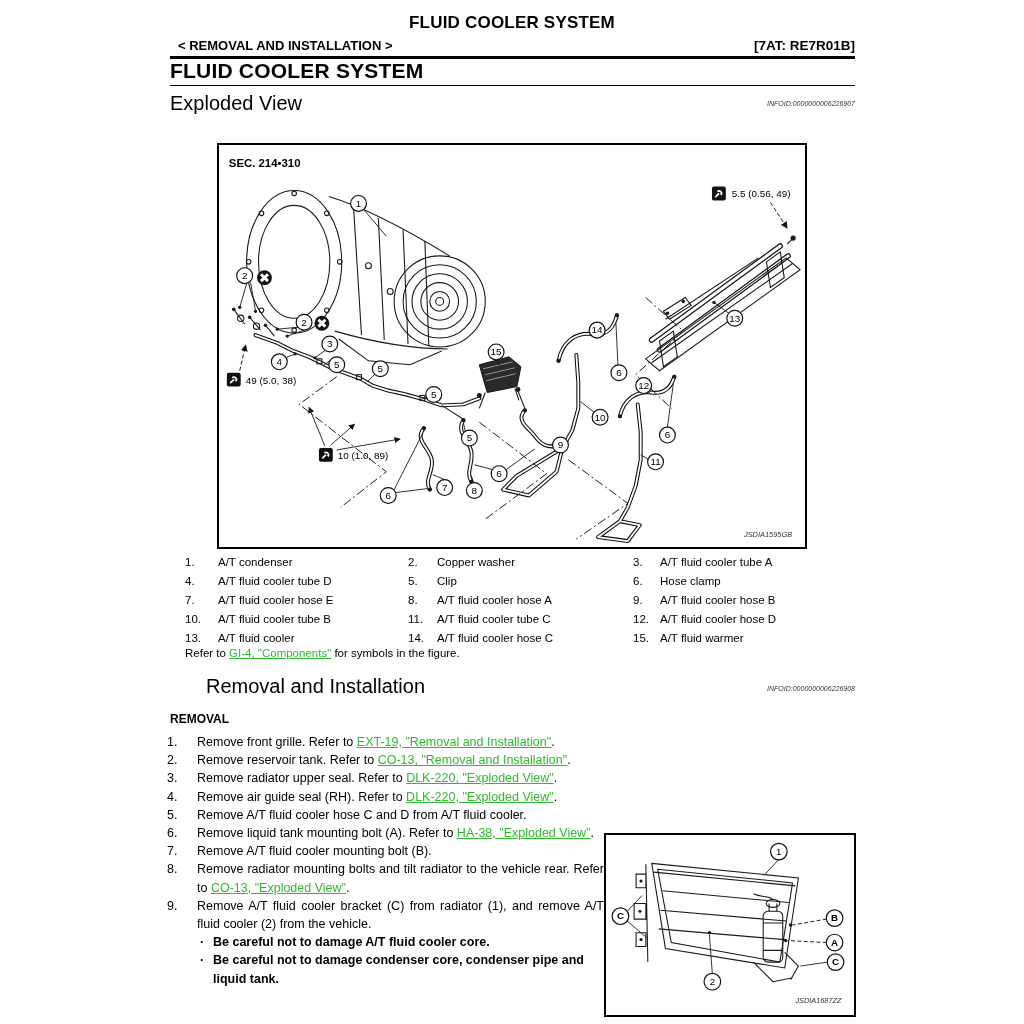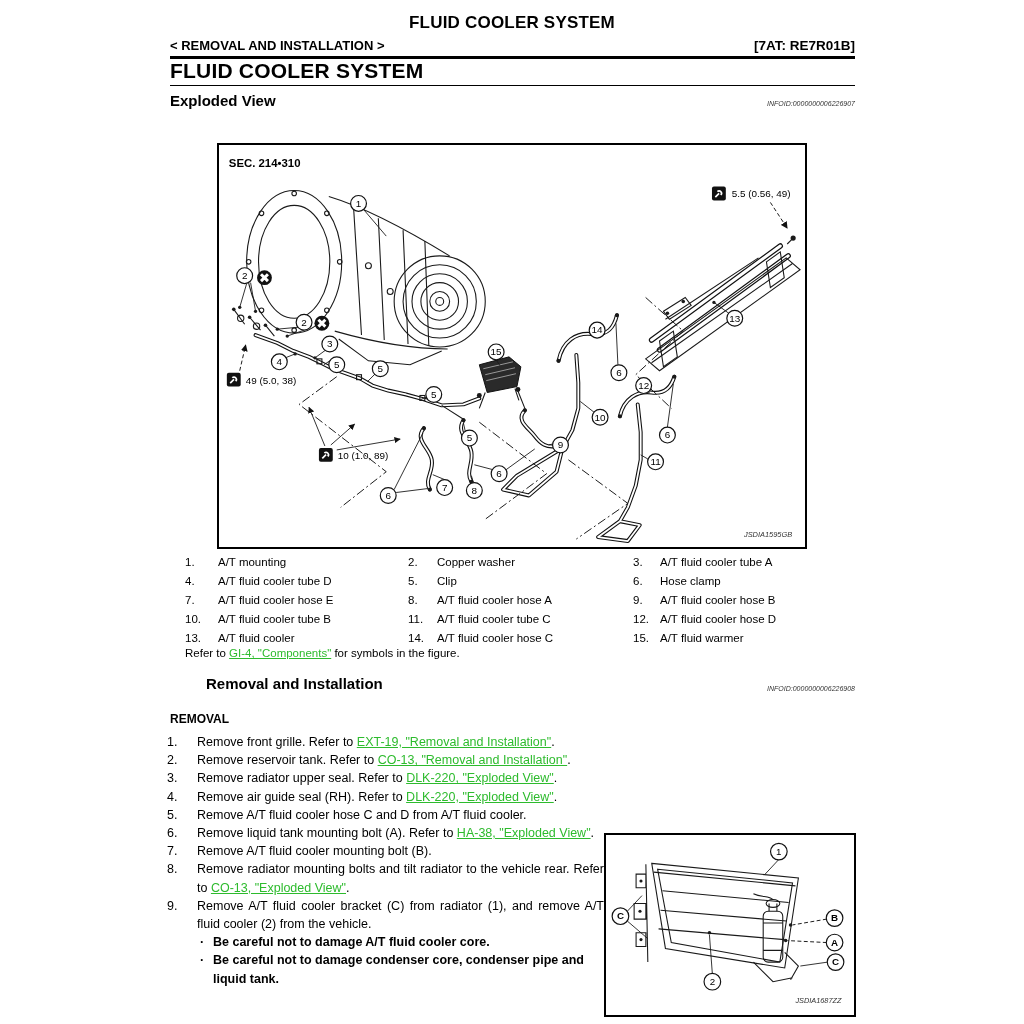--- a/index.html
+++ b/index.html
@@ -1,26 +1,26 @@
 <!DOCTYPE html>
 <html style="--link: #2dbb2d; --caution: #ff0000;"><head>
 <meta charset="utf-8">
 <style>
   html,body{margin:0;padding:0;background:#fff;}
   #page{position:relative;width:1024px;height:1024px;background:#fff;overflow:hidden;
         font-family:"Liberation Sans",sans-serif;color:#000;}
   .abs{position:absolute;}
   .hdr-title{top:13px;left:0;width:1024px;text-align:center;font-size:17px;font-weight:bold;letter-spacing:.2px;}
   .hdr-row{top:38px;left:170px;width:685px;display:flex;justify-content:space-between;align-items:flex-end;}
-  .hdr-left{font-size:13px;font-weight:bold;}
+  .hdr-left{font-size:13px;font-weight:bold;margin-left:8px;}
   .hdr-right{font-size:13.5px;font-weight:bold;padding-left:12px;}
   .rule1{top:56px;left:170px;width:685px;height:2.5px;background:#000;}
   .h1{top:59px;left:170px;font-size:21px;font-weight:bold;letter-spacing:.2px;}
   .rule2{top:85px;left:170px;width:685px;height:1px;background:#000;}
-  .h2{font-size:15px;font-weight:bold;}
+  .h2{font-size:20px;font-weight:normal;}
   .h2a{top:92px;left:170px;}
   .h2b{top:675px;left:170px;margin-left:36px;}
   .infoid{font-size:7px;font-style:italic;color:#333;right:169px;text-align:right;}
   .infoid1{top:100px;} .infoid2{top:685px;}
   .figbox{border:2px solid #000;background:#fff;}
   .fig1{top:143px;left:217px;width:586px;height:402px;}
   .fig2{top:833px;left:604px;width:248px;height:180px;}
   .parts{top:553px;left:185px;width:640px;display:grid;
          grid-template-columns:33px 190px 29px 196px 27px 190px;
          font-size:11.5px;line-height:19px;}
@@ -302,21 +302,21 @@
         </g>
         <g>
           <circle cx="279" cy="209" r="8" class="co"></circle>
           <text x="279" y="212.4" class="cot">15</text>
         </g>
       </svg>
   </div>
 
   <div class="abs parts">
       <span class="pnum">1.</span>
-      <span class="plab">A/T mounting</span>
+      <span class="plab">A/T condenser</span>
       <span class="pnum">2.</span>
       <span class="plab">Copper washer</span>
       <span class="pnum">3.</span>
       <span class="plab">A/T fluid cooler tube A</span>
       <span class="pnum">4.</span>
       <span class="plab">A/T fluid cooler tube D</span>
       <span class="pnum">5.</span>
       <span class="plab">Clip</span>
       <span class="pnum">6.</span>
       <span class="plab">Hose clamp</span>

